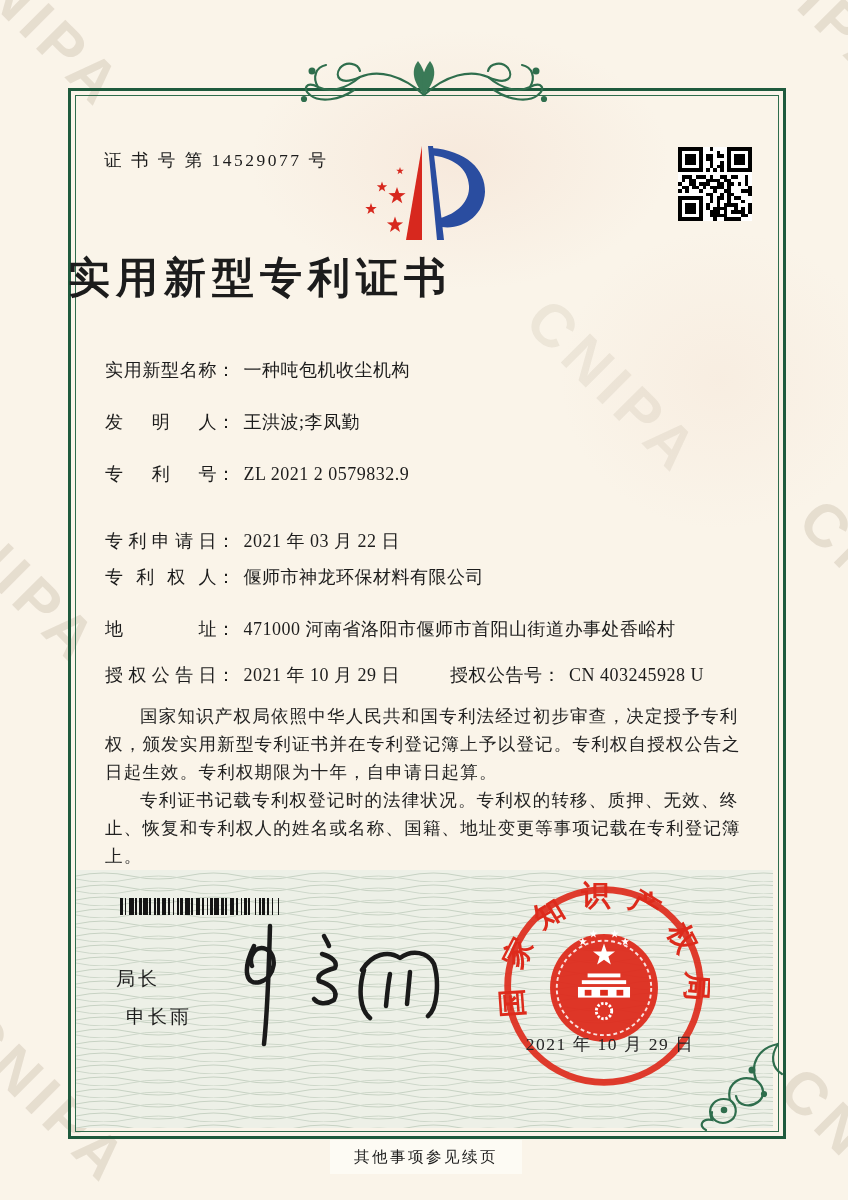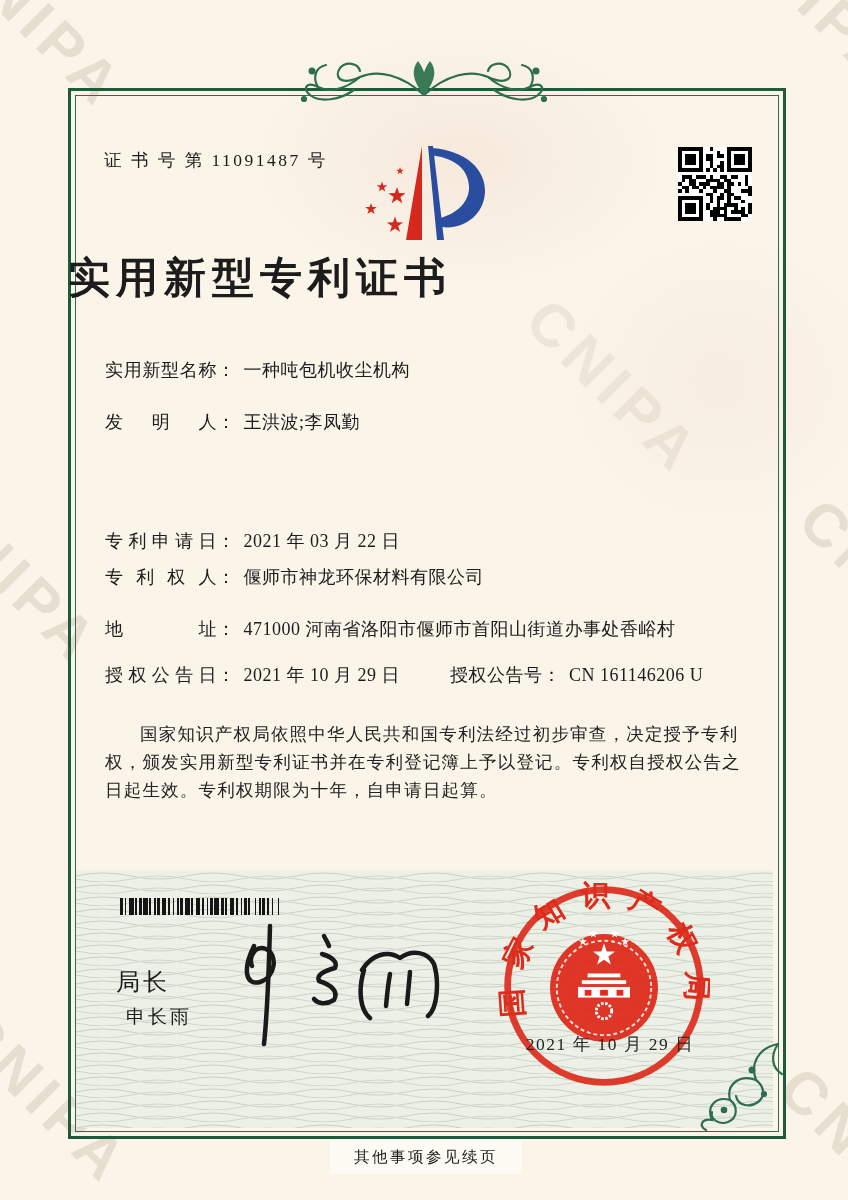--- a/index.html
+++ b/index.html
@@ -38,29 +38,29 @@
 
   .title{position:absolute; left:68px; top:250px; width:712px; text-align:left;
       font-size:42px; font-weight:700; letter-spacing:6px;font-family:Liberation Serif, serif;}
 
   .row{position:absolute; left:105px; width:650px; font-size:18px; letter-spacing:.5px; white-space:nowrap;}
   .flabel{display:inline-block; width:112px; text-align:justify; text-align-last:justify; vertical-align:bottom;}
   .fcolon{display:inline-block; margin-right:8px;}
   .row .second{position:absolute; left:345px; top:0;}
 
   .paras{position:absolute; left:105px; top:702px; width:643px;
-      font-size:17.5px; line-height:1.6; letter-spacing:1.2px; color:#222;margin-top:18px;}
+      font-size:17.5px; line-height:1.6; letter-spacing:1.2px; color:#222;}
   .paras p{margin:0; text-indent:2em;}
 
   .barcode{position:absolute; left:120px; top:898px; width:223px; height:17px;
       display:flex; align-items:stretch;}
   .barcode i{display:block; height:100%;}
   .barcode i.bar{background:#151515;}
 
-  .officer-title{position:absolute; left:116px; top:966px; font-size:24px; letter-spacing:3px;}
+  .officer-title{position:absolute; left:116px; top:966px; font-size:19px; letter-spacing:3px;}
   .officer-name{position:absolute; left:126px; top:1004px; font-size:19px; letter-spacing:3px;}
 
   .signature{position:absolute; left:212px; top:912px; width:250px; height:138px;}
 
   .seal{position:absolute; left:498px; top:880px; width:212px; height:212px;}
   .seal-date{position:absolute; left:518px; top:1032px; width:184px; text-align:center;
       font-size:17.5px; letter-spacing:1.5px; color:#262626; z-index:5;}
 
   .pageinfo{position:absolute; left:68px; top:1092px; width:712px; text-align:center;
       font-size:15.5px; letter-spacing:2px; z-index:4;}
@@ -137,21 +137,21 @@
         <path d="M62,40 C70,46 72,56 64,62 C56,68 44,66 42,56"></path>
         <path d="M36,60 C44,66 44,78 34,82 C26,85 16,80 18,72"></path>
         <path d="M84,4 C76,16 78,28 88,34"></path>
         <circle cx="58" cy="30" r="2.4" fill="#2f6e4d"></circle>
         <circle cx="30" cy="70" r="2.2" fill="#2f6e4d"></circle>
         <circle cx="70" cy="54" r="2" fill="#2f6e4d"></circle>
       </g>
     </svg>
   </div>
 
-  <div class="certno">证 书 号 第 11091487 号</div>
+  <div class="certno">证 书 号 第 14529077 号</div>
 
   <div class="logo">
     <svg width="180" height="120" viewBox="0 0 180 120" xmlns="http://www.w3.org/2000/svg">
       <polygon points="84,18 84,112 68,112" fill="#d7281e"></polygon>
       <polygon points="90,18 95,18 106,112 99,112" fill="#2a4da0"></polygon>
       <path d="M93,20 C128,22 148,42 147,64 C146,88 124,102 104,99 L102,90 C119,86 132,73 131,58 C130,40 115,29 91,27 Z" fill="#2a4da0"></path>
       <g fill="#d7281e">
           <polygon points="62.0,39.0 62.9,41.7 65.8,41.8 63.5,43.5 64.4,46.2 62.0,44.6 59.6,46.2 60.5,43.5 58.2,41.8 61.1,41.7"></polygon>
           <polygon points="44.0,53.5 45.3,57.2 49.2,57.3 46.1,59.7 47.2,63.4 44.0,61.2 40.8,63.4 41.9,59.7 38.8,57.3 42.7,57.2"></polygon>
           <polygon points="59.0,59.0 61.1,65.1 67.6,65.2 62.4,69.1 64.3,75.3 59.0,71.6 53.7,75.3 55.6,69.1 50.4,65.2 56.9,65.1"></polygon>
@@ -300,36 +300,40 @@
   </div>
 
   <div class="title">实用新型专利证书</div>
 
   <div class="row" style="top:410px;">
     <span class="flabel">发明人</span><span class="fcolon">：</span><span>王洪波;李凤勤</span>
   </div>
   <div class="row" style="top:358px;">
     <span class="flabel">实用新型名称</span><span class="fcolon">：</span><span>一种吨包机收尘机构</span>
   </div>
+  <div class="row" style="top:462px;">
+    <span class="flabel">专利号</span><span class="fcolon">：</span><span>ZL 2021 2 0579832.9</span>
+  </div>
   <div class="row" style="top:529px;">
     <span class="flabel">专利申请日</span><span class="fcolon">：</span><span>2021 年 03 月 22 日</span>
   </div>
   <div class="row" style="top:565px;">
     <span class="flabel">专利权人</span><span class="fcolon">：</span><span>偃师市神龙环保材料有限公司</span>
   </div>
   <div class="row" style="top:617px;">
     <span class="flabel">地址</span><span class="fcolon">：</span><span>471000 河南省洛阳市偃师市首阳山街道办事处香峪村</span>
   </div>
   <div class="row" style="top:663px;">
     <span class="flabel">授权公告日</span><span class="fcolon">：</span><span>2021 年 10 月 29 日</span>
-    <span class="second"><span>授权公告号</span><span class="fcolon">：</span><span>CN 161146206 U</span></span>
+    <span class="second"><span>授权公告号</span><span class="fcolon">：</span><span>CN 403245928 U</span></span>
   </div>
 
   <div class="paras">
     <p>国家知识产权局依照中华人民共和国专利法经过初步审查，决定授予专利权，颁发实用新型专利证书并在专利登记簿上予以登记。专利权自授权公告之日起生效。专利权期限为十年，自申请日起算。</p>
+    <p>专利证书记载专利权登记时的法律状况。专利权的转移、质押、无效、终止、恢复和专利权人的姓名或名称、国籍、地址变更等事项记载在专利登记簿上。</p>
   </div>
 
   <div class="barcode">
       <i class="bar" style="width: 3.1px;"></i>
       <i style="width: 1.55px;"></i>
       <i class="bar" style="width: 1.55px;"></i>
       <i style="width: 3.1px;"></i>
       <i class="bar" style="width: 4.65px;"></i>
       <i style="width: 1.55px;"></i>
       <i class="bar" style="width: 1.55px;"></i>

